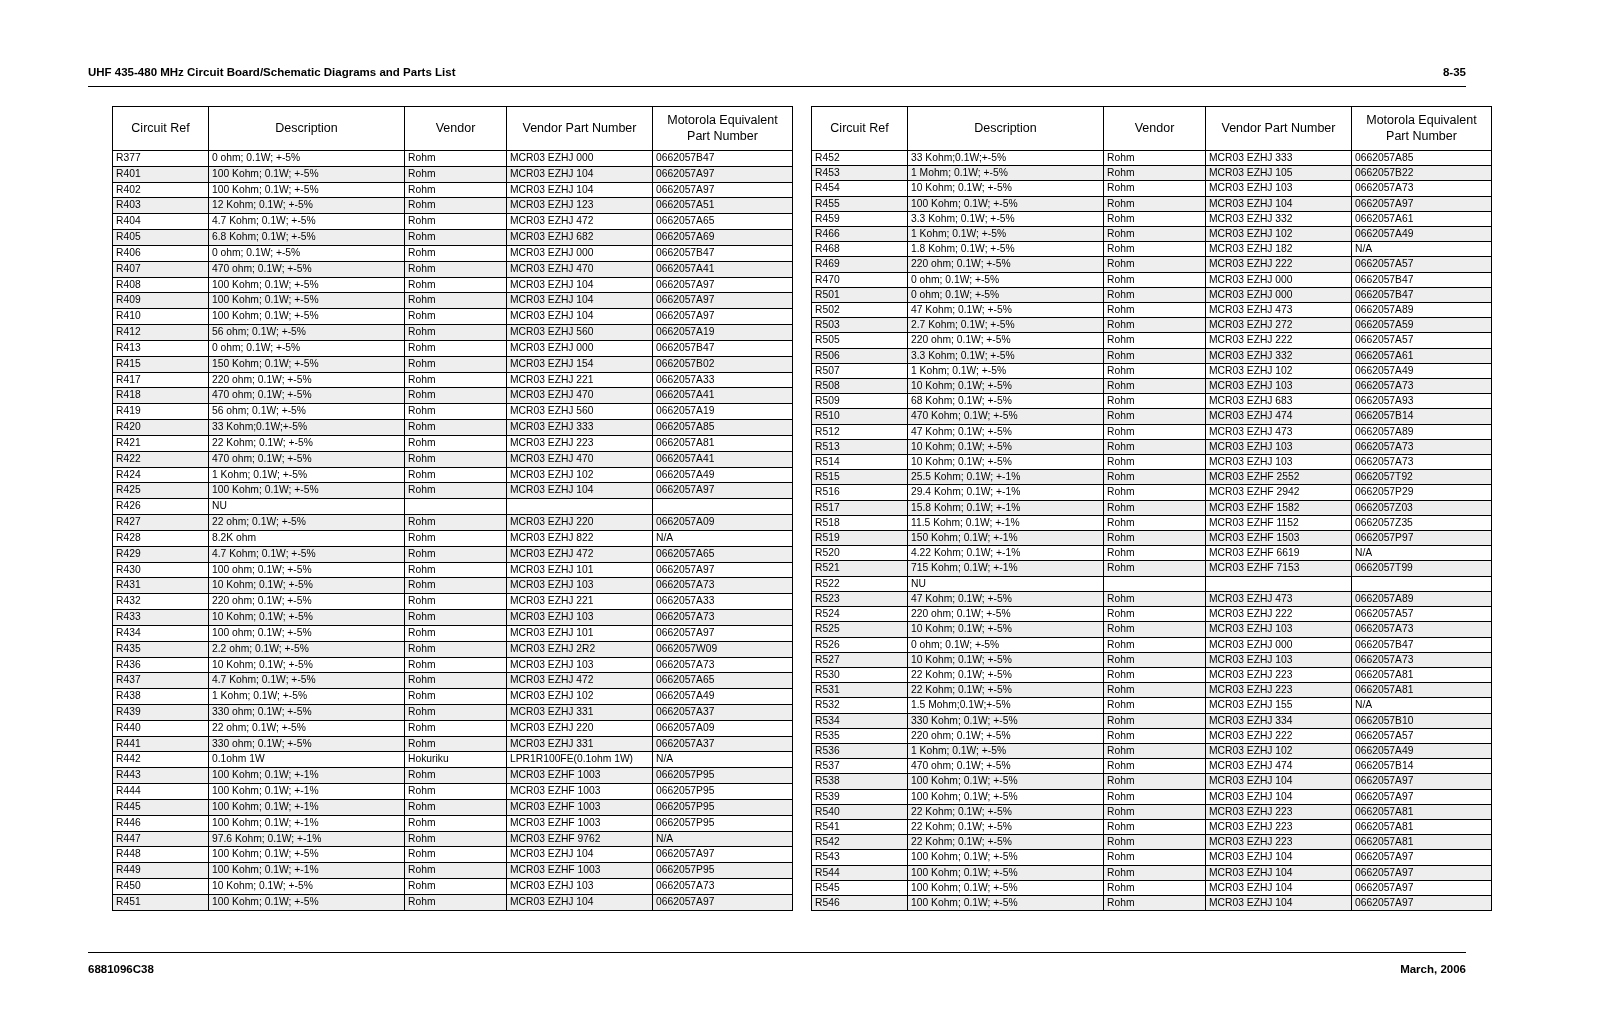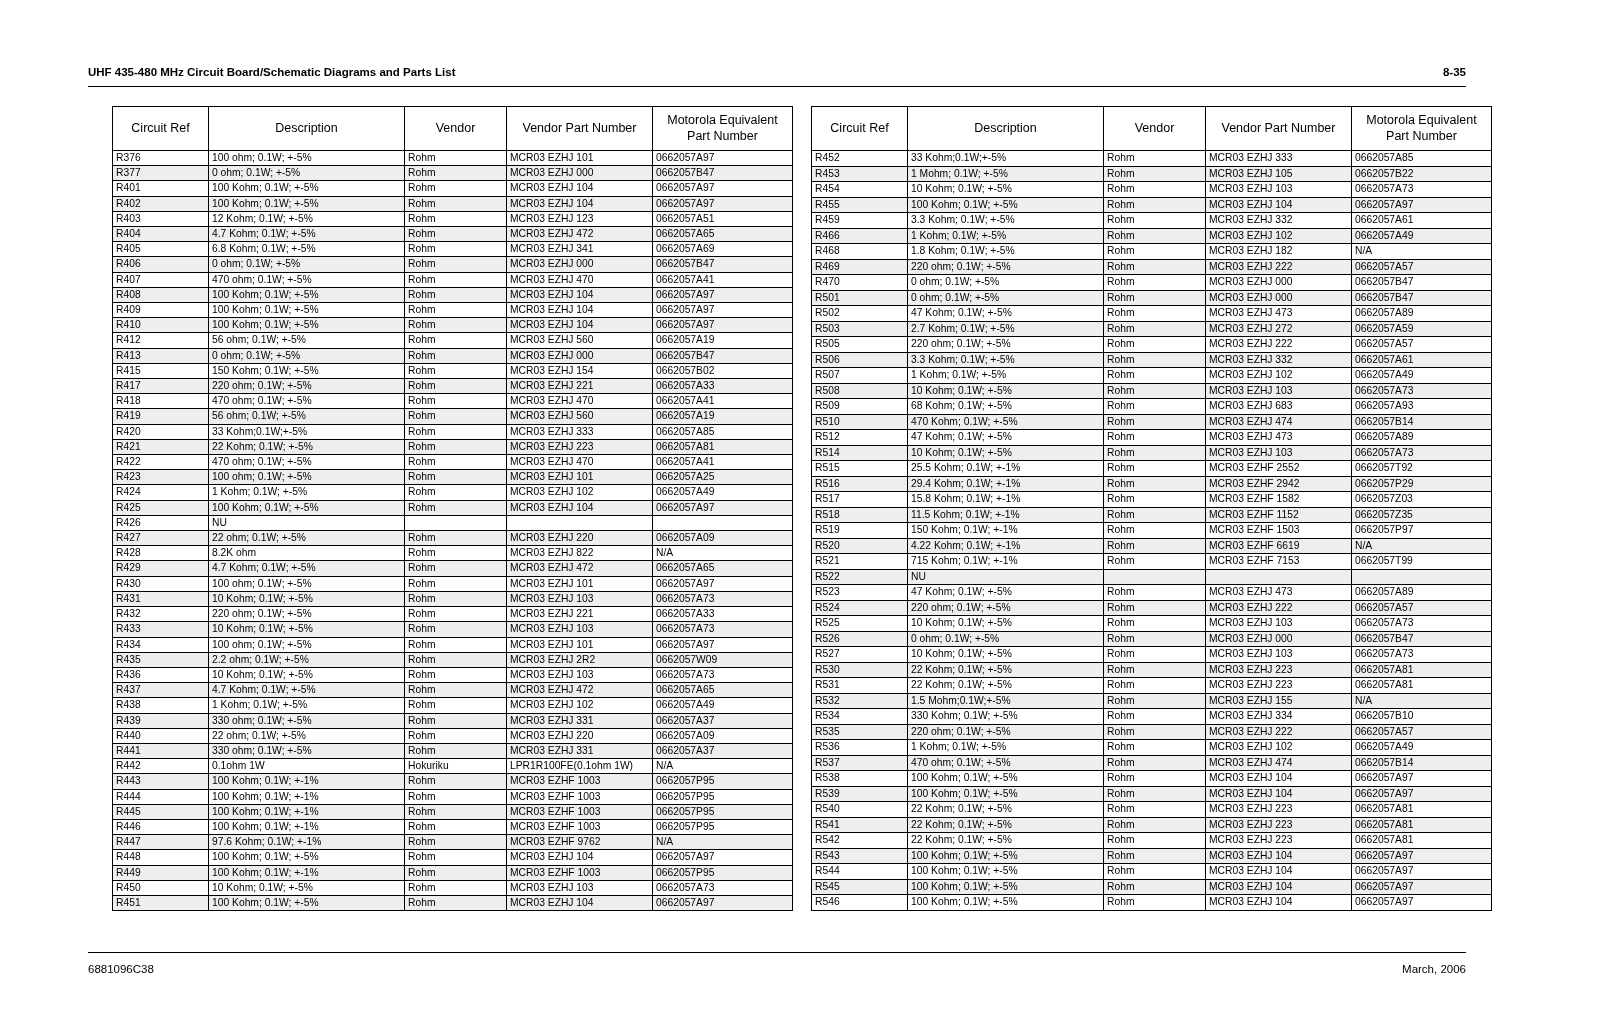--- a/index.html
+++ b/index.html
@@ -53,21 +53,21 @@
     background: #000;
   }
   .footer {
     position: absolute;
     left: 88px;
     top: 963px;
     width: 1378px;
     display: flex;
     justify-content: space-between;
     font-size: 11.5px;
-    font-weight: normal;
+    font-weight: bold;
   }
   
   .tables {
     position: absolute;
     left: 88px;
     top: 106px;
     width: 1294px;
     display: flex;
     gap: 18px;
     padding-left: 24px;
@@ -136,27 +136,20 @@
         <tr>
           <th>Circuit Ref</th>
           <th>Description</th>
           <th>Vendor</th>
           <th>Vendor Part Number</th>
           <th>Motorola Equivalent Part Number</th>
         </tr>
       </thead>
       <tbody>
           <tr>
-            <td>R376</td>
-            <td>100 ohm; 0.1W; +-5%</td>
-            <td>Rohm</td>
-            <td>MCR03 EZHJ 101</td>
-            <td>0662057A97</td>
-          </tr>
-          <tr>
             <td>R377</td>
             <td>0 ohm; 0.1W; +-5%</td>
             <td>Rohm</td>
             <td>MCR03 EZHJ 000</td>
             <td>0662057B47</td>
           </tr>
           <tr>
             <td>R401</td>
             <td>100 Kohm; 0.1W; +-5%</td>
             <td>Rohm</td>
@@ -181,21 +174,21 @@
             <td>R404</td>
             <td>4.7 Kohm; 0.1W; +-5%</td>
             <td>Rohm</td>
             <td>MCR03 EZHJ 472</td>
             <td>0662057A65</td>
           </tr>
           <tr>
             <td>R405</td>
             <td>6.8 Kohm; 0.1W; +-5%</td>
             <td>Rohm</td>
-            <td>MCR03 EZHJ 341</td>
+            <td>MCR03 EZHJ 682</td>
             <td>0662057A69</td>
           </tr>
           <tr>
             <td>R406</td>
             <td>0 ohm; 0.1W; +-5%</td>
             <td>Rohm</td>
             <td>MCR03 EZHJ 000</td>
             <td>0662057B47</td>
           </tr>
           <tr>
@@ -281,27 +274,20 @@
             <td>Rohm</td>
             <td>MCR03 EZHJ 223</td>
             <td>0662057A81</td>
           </tr>
           <tr>
             <td>R422</td>
             <td>470 ohm; 0.1W; +-5%</td>
             <td>Rohm</td>
             <td>MCR03 EZHJ 470</td>
             <td>0662057A41</td>
-          </tr>
-          <tr>
-            <td>R423</td>
-            <td>100 ohm; 0.1W; +-5%</td>
-            <td>Rohm</td>
-            <td>MCR03 EZHJ 101</td>
-            <td>0662057A25</td>
           </tr>
           <tr>
             <td>R424</td>
             <td>1 Kohm; 0.1W; +-5%</td>
             <td>Rohm</td>
             <td>MCR03 EZHJ 102</td>
             <td>0662057A49</td>
           </tr>
           <tr>
             <td>R425</td>
@@ -640,20 +626,27 @@
             <td>0662057B14</td>
           </tr>
           <tr>
             <td>R512</td>
             <td>47 Kohm; 0.1W; +-5%</td>
             <td>Rohm</td>
             <td>MCR03 EZHJ 473</td>
             <td>0662057A89</td>
           </tr>
           <tr>
+            <td>R513</td>
+            <td>10 Kohm; 0.1W; +-5%</td>
+            <td>Rohm</td>
+            <td>MCR03 EZHJ 103</td>
+            <td>0662057A73</td>
+          </tr>
+          <tr>
             <td>R514</td>
             <td>10 Kohm; 0.1W; +-5%</td>
             <td>Rohm</td>
             <td>MCR03 EZHJ 103</td>
             <td>0662057A73</td>
           </tr>
           <tr>
             <td>R515</td>
             <td>25.5 Kohm; 0.1W; +-1%</td>
             <td>Rohm</td>

